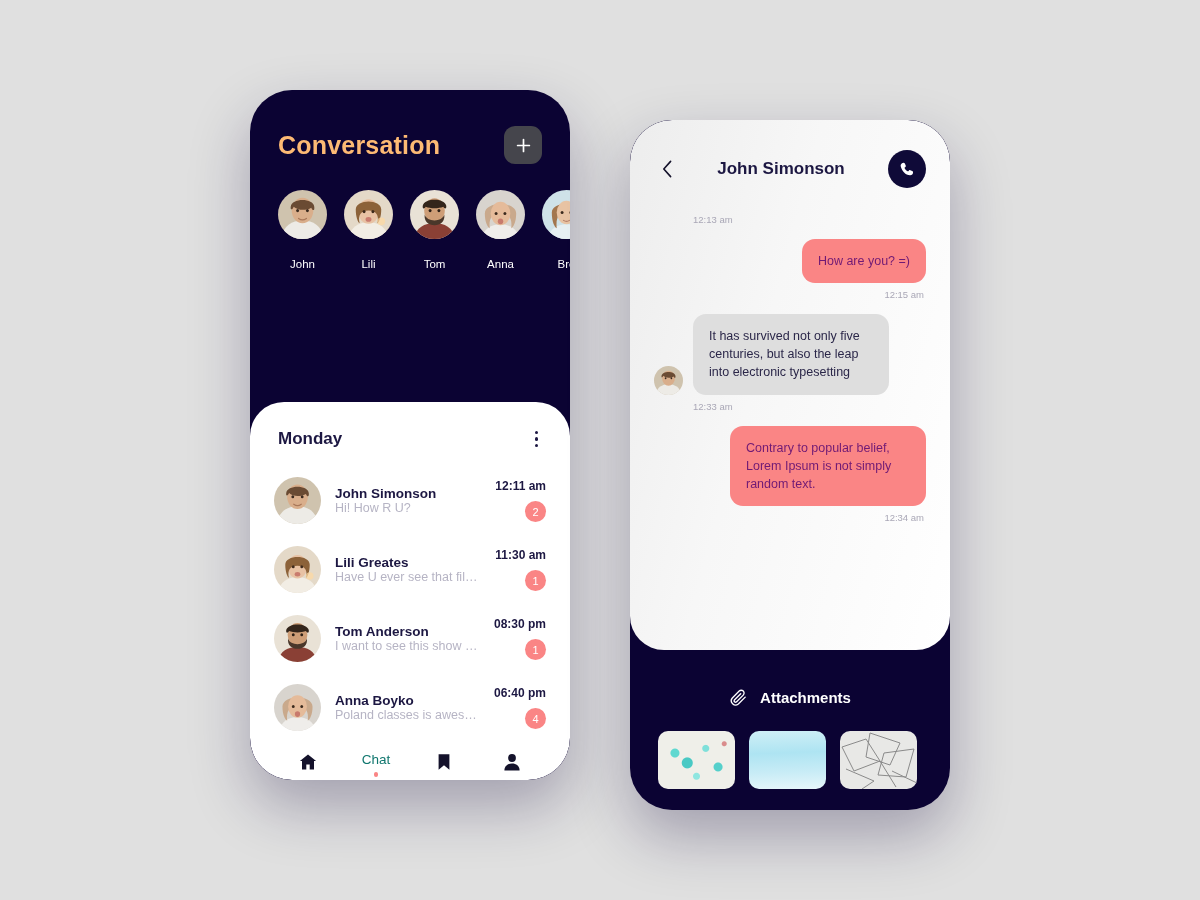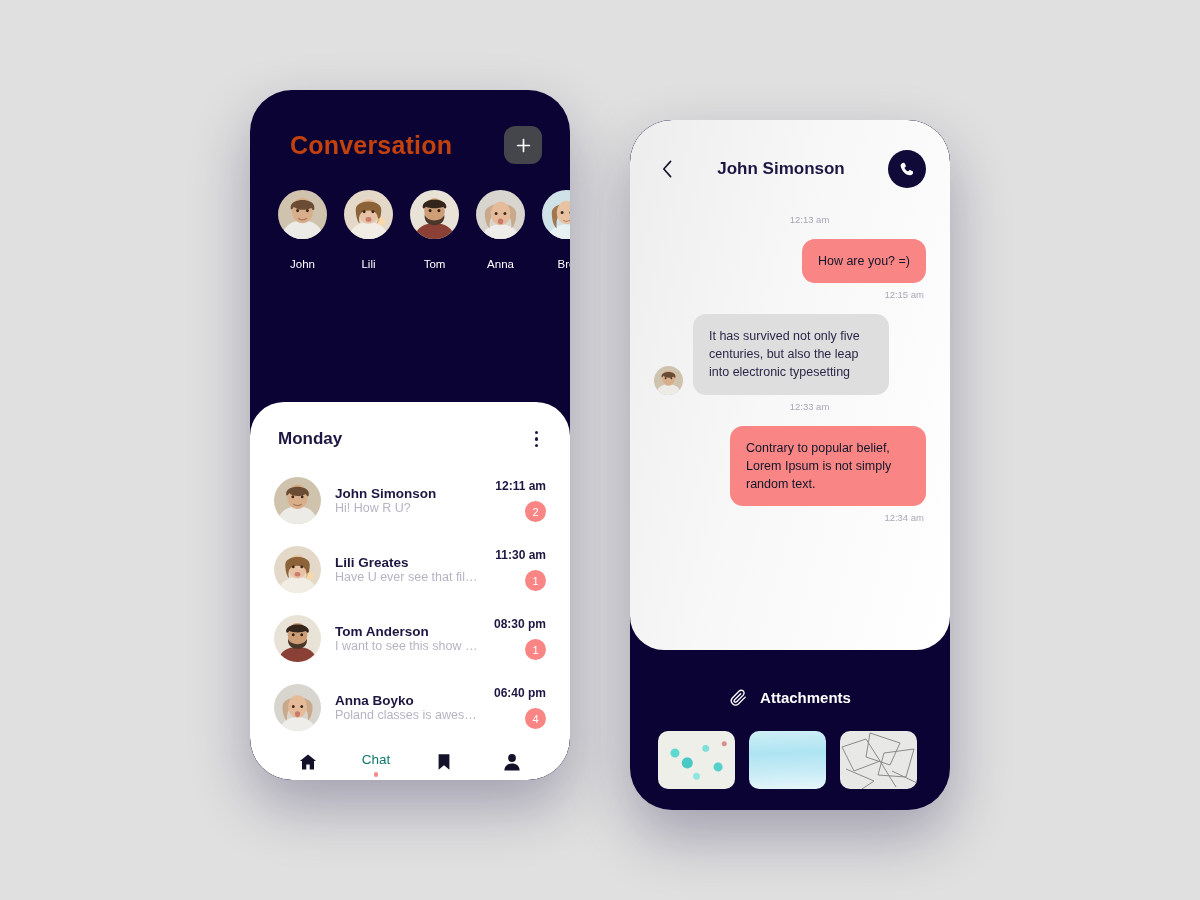--- a/index.html
+++ b/index.html
@@ -24,21 +24,21 @@
                  box-shadow: 0 26px 60px rgba(20,10,60,.30); }
   #phone-right { left: 630px; top: 120px; width: 320px; height: 690px;
                  box-shadow: 0 26px 60px rgba(20,10,60,.30); }
 
   
   .conv-header {
     padding: 36px 28px 0 28px;
     display: flex; align-items: center; justify-content: space-between;
   }
   .conv-title {
-    color: #c2410c; font-size: 25px; font-weight: bold; letter-spacing: .2px; margin-left: 12px;
+    color: #fdba74; font-size: 25px; font-weight: bold; letter-spacing: .2px;
   }
   .add-btn {
     width: 38px; height: 38px; border-radius: 11px;
     background: #45454C; border: none;
     display: flex; align-items: center; justify-content: center;
     cursor: pointer;
   }
   .add-btn svg { display: block; }
 
   
@@ -137,23 +137,23 @@
   .msg.out .msg-line { justify-content: flex-end; }
   .msg-av {
     width: 29px; height: 29px; border-radius: 50%; flex: 0 0 auto;
     overflow: hidden; position: relative;
   }
   .bubble {
     max-width: 196px; padding: 13px 16px; border-radius: 13px;
     font-size: 12.5px; line-height: 1.45;
   }
   .msg.in  .bubble { background: #DEDEDE; color: #2B2749; }
-  .msg.out .bubble { background: #FA8585; color: #0f172a; }
+  .msg.out .bubble { background: #FA8585; color: #701a75; }
   .msg-time { font-size: 9.5px; color: #A9A7B6; margin-top: 6px; }
-  .msg.in  .msg-time { margin-left: 39px; text-align: center; }
+  .msg.in  .msg-time { margin-left: 39px; }
   .msg.out .msg-time { text-align: right; margin-right: 2px; }
 
   
   .attach {
     position: absolute; left: 0; right: 0; top: 530px; bottom: 0;
     padding: 38px 28px 0 28px;
   }
   .attach-head { display: flex; align-items: center; gap: 12px; justify-content: center; }
   .attach-title { color: #FFFFFF; font-size: 15px; font-weight: bold; }
   .thumbs { display: flex; gap: 14px; margin-top: 24px; }

